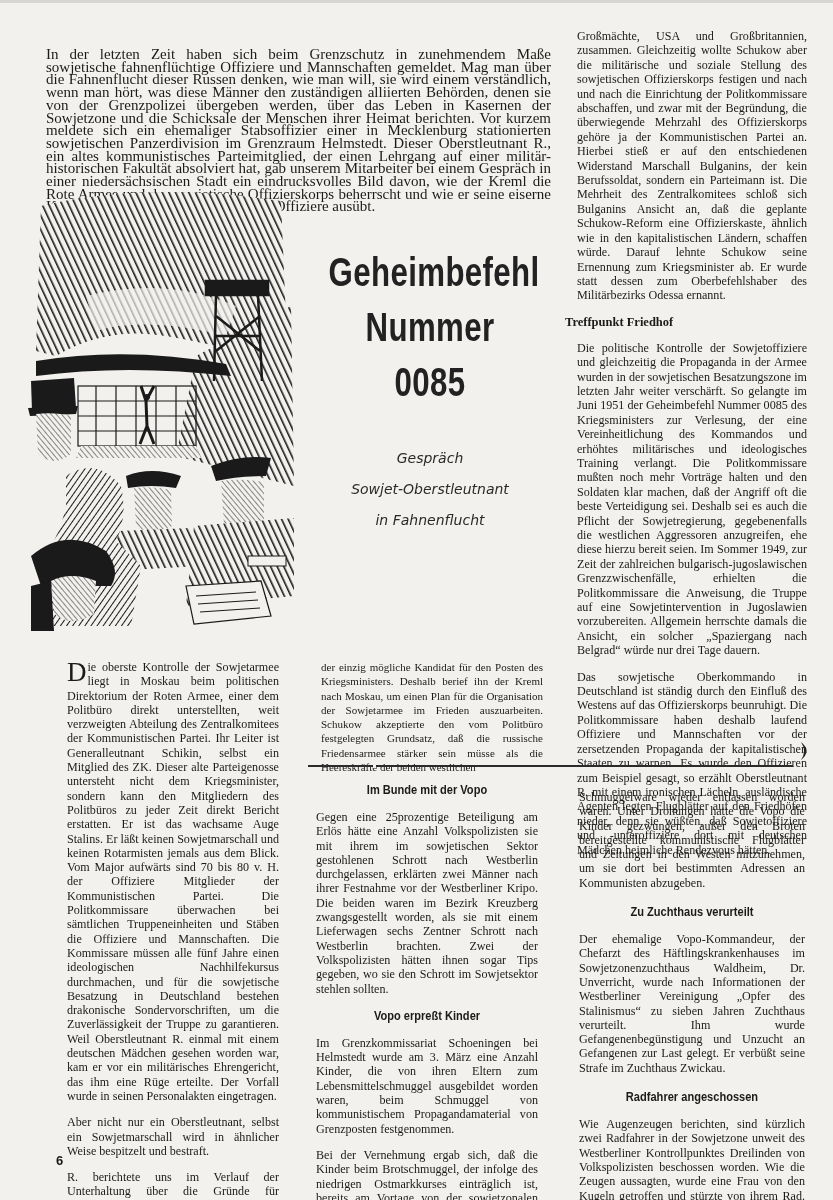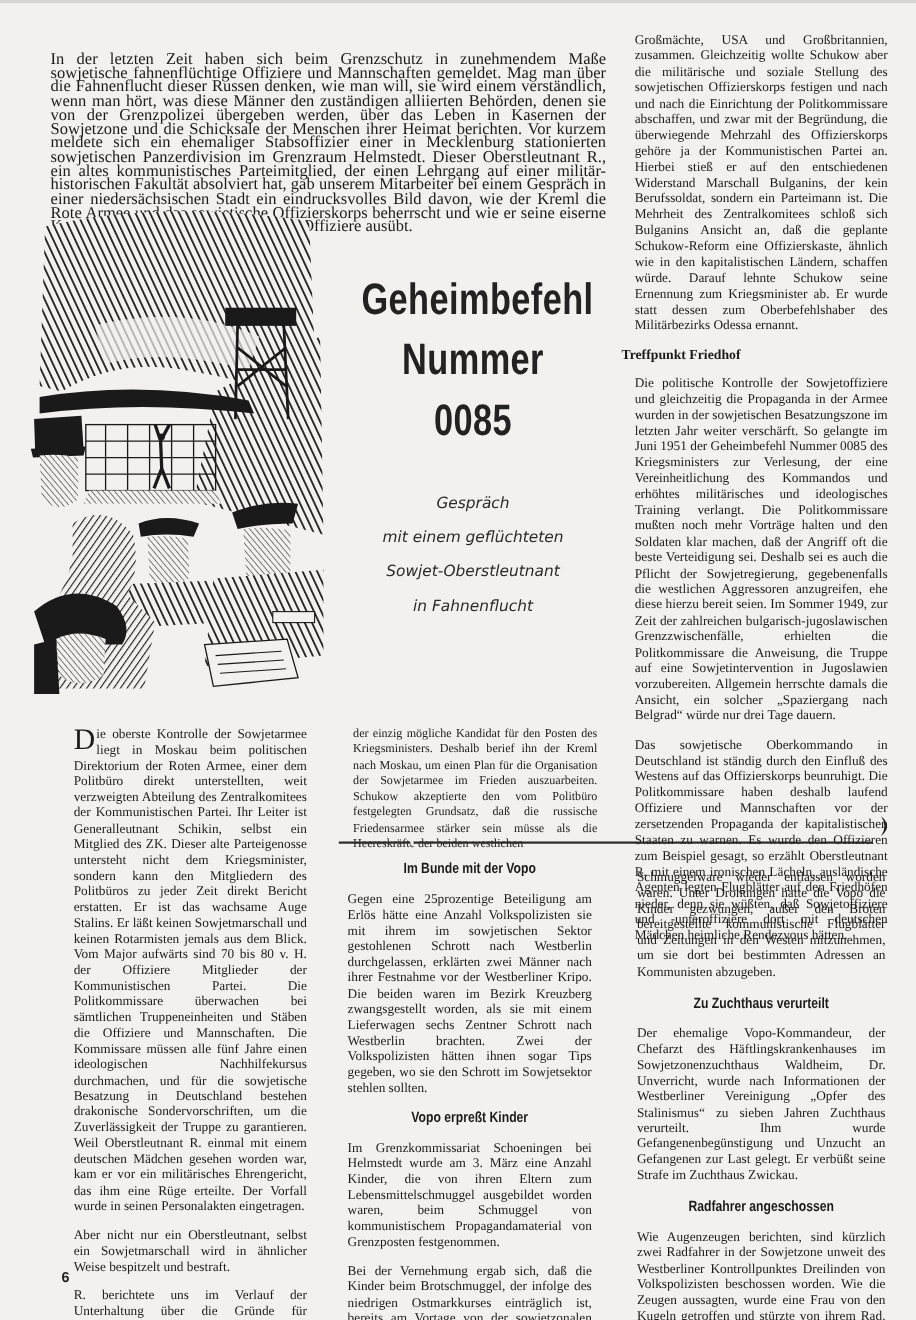--- a/index.html
+++ b/index.html
@@ -170,21 +170,20 @@
       <line x1="174" y1="426" x2="234" y2="422" stroke="#1a1a1a" stroke-width="1"></line>
     </svg>
   </div>
 
   <div class="headline">
     <div>Geheimbefehl</div>
     <div>Nummer 0085</div>
   </div>
   <div class="subline">
     <div>Gespräch</div>
-    <div>mit einem geflüchteten</div>
     <div>Sowjet-Oberstleutnant</div>
     <div>in Fahnenflucht</div>
   </div>
 
   <div class="col-right-top">
     <p class="p">Großmächte, USA und Großbritannien, zusammen. Gleichzeitig wollte Schukow aber die militärische und soziale Stellung des sowjetischen Offizierskorps festigen und nach und nach die Einrichtung der Politkommissare abschaffen, und zwar mit der Begründung, die überwiegende Mehrzahl des Offizierskorps gehöre ja der Kommunistischen Partei an. Hierbei stieß er auf den entschiedenen Widerstand Marschall Bulganins, der kein Berufssoldat, sondern ein Parteimann ist. Die Mehrheit des Zentralkomitees schloß sich Bulganins Ansicht an, daß die geplante Schukow-Reform eine Offizierskaste, ähnlich wie in den kapitalistischen Ländern, schaffen würde. Darauf lehnte Schukow seine Ernennung zum Kriegsminister ab. Er wurde statt dessen zum Oberbefehlshaber des Militärbezirks Odessa ernannt.</p>
     <p class="sub-serif">Treffpunkt Friedhof</p>
     <p class="p">Die politische Kontrolle der Sowjetoffiziere und gleichzeitig die Propaganda in der Armee wurden in der sowjetischen Besatzungszone im letzten Jahr weiter verschärft. So gelangte im Juni 1951 der Geheimbefehl Nummer 0085 des Kriegsministers zur Verlesung, der eine Vereinheitlichung des Kommandos und erhöhtes militärisches und ideologisches Training verlangt. Die Politkommissare mußten noch mehr Vorträge halten und den Soldaten klar machen, daß der Angriff oft die beste Verteidigung sei. Deshalb sei es auch die Pflicht der Sowjetregierung, gegebenenfalls die westlichen Aggressoren anzugreifen, ehe diese hierzu bereit seien. Im Sommer 1949, zur Zeit der zahlreichen bulgarisch-jugoslawischen Grenzzwischenfälle, erhielten die Politkommissare die Anweisung, die Truppe auf eine Sowjetintervention in Jugoslawien vorzubereiten. Allgemein herrschte damals die Ansicht, ein solcher „Spaziergang nach Belgrad“ würde nur drei Tage dauern.</p>
     <p class="p">Das sowjetische Oberkommando in Deutschland ist ständig durch den Einfluß des Westens auf das Offizierskorps beunruhigt. Die Politkommissare haben deshalb laufend Offiziere und Mannschaften vor der zersetzenden Propaganda der kapitalistischen Staaten zu warnen. Es wurde den Offizieren zum Beispiel gesagt, so erzählt Oberstleutnant R. mit einem ironischen Lächeln, ausländische Agenten legten Flugblätter auf den Friedhöfen nieder, denn sie wüßten, daß Sowjetoffiziere und -unteroffiziere dort mit deutschen Mädchen heimliche Rendezvous hätten.</p>
   </div>

